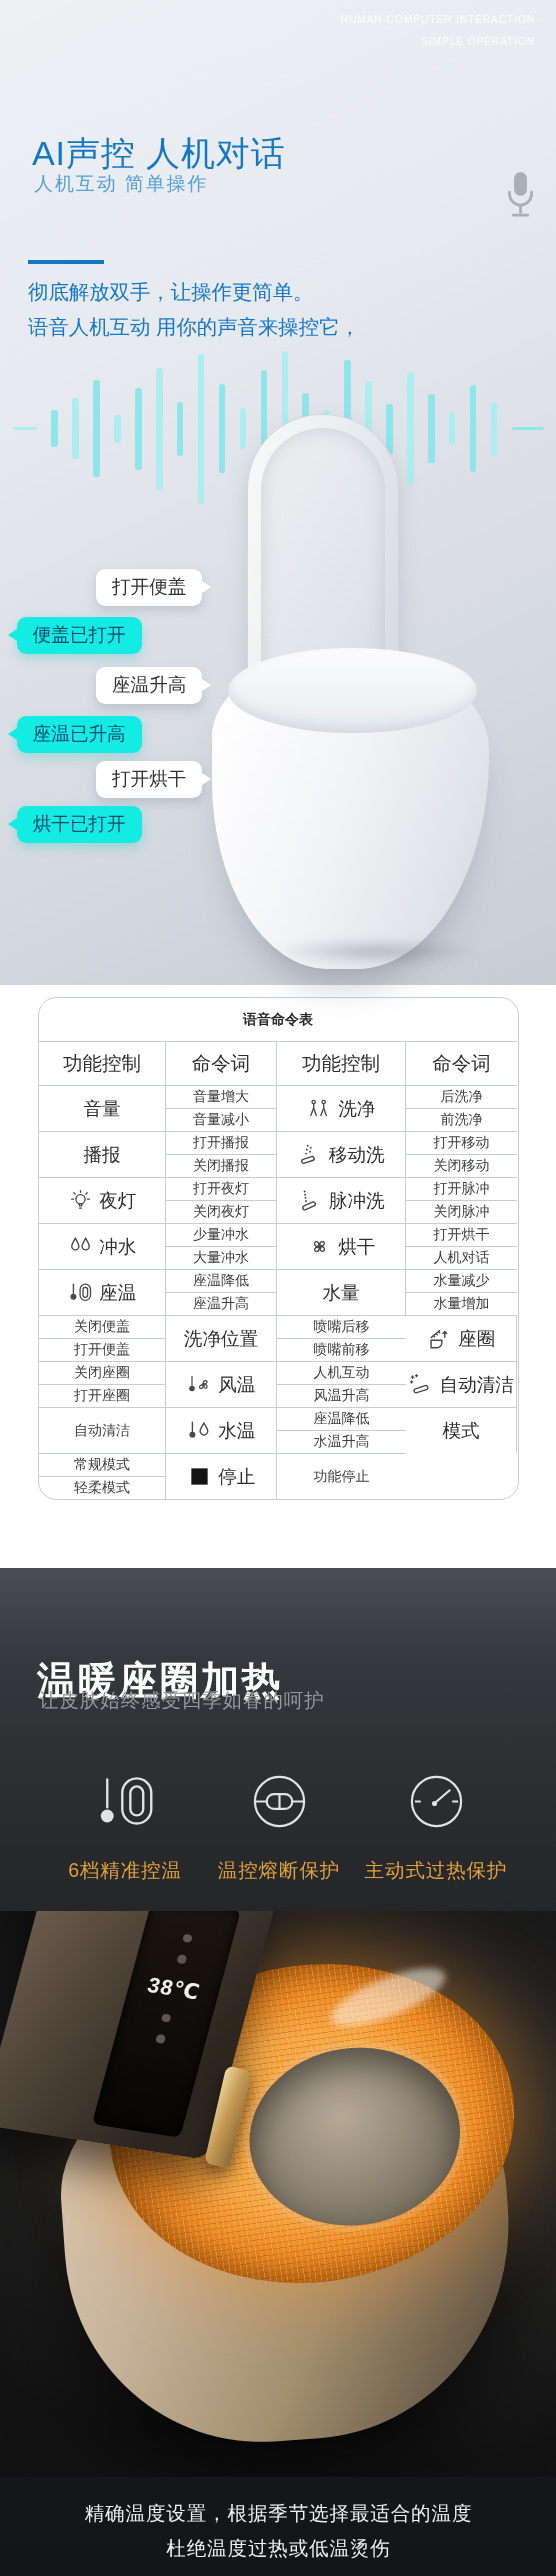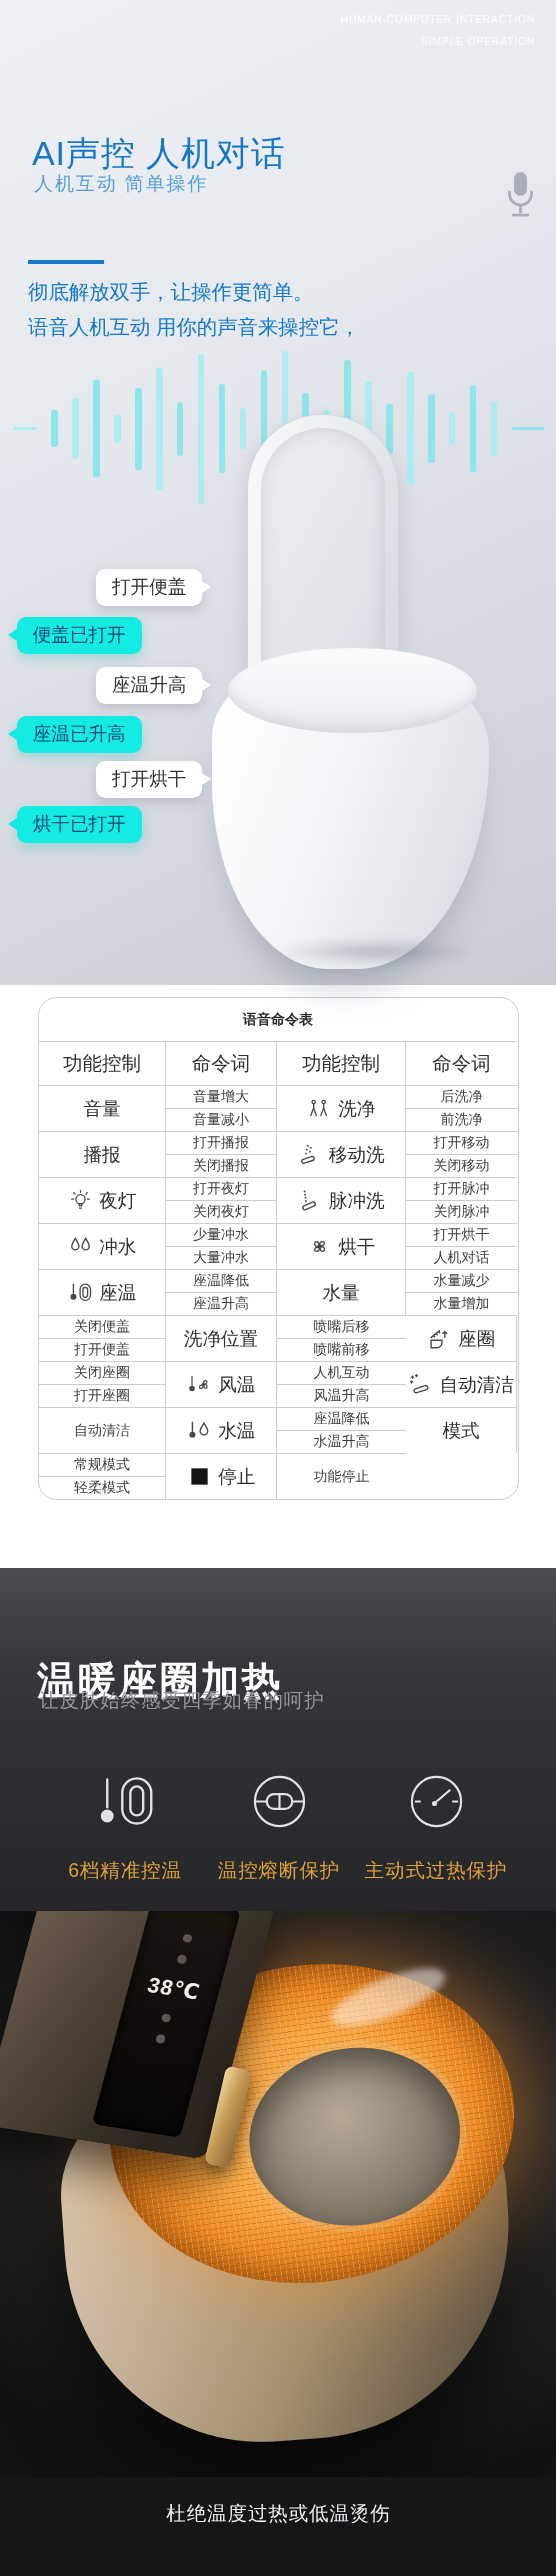--- a/index.html
+++ b/index.html
@@ -504,17 +504,18 @@
           <span class="panel-dot"></span>
           <span class="panel-temp">38℃</span>
           <span class="panel-dot"></span>
           <span class="panel-dot"></span>
         </div>
       </div>
       <div class="s-hingegold"></div>
     </div>
 
     <div class="h-footer">
+      <div>精确温度设置，根据季节选择最适合的温度</div>
       <div>杜绝温度过热或低温烫伤</div>
     </div>
   </section>
 </div>
 
 
 </body></html>

